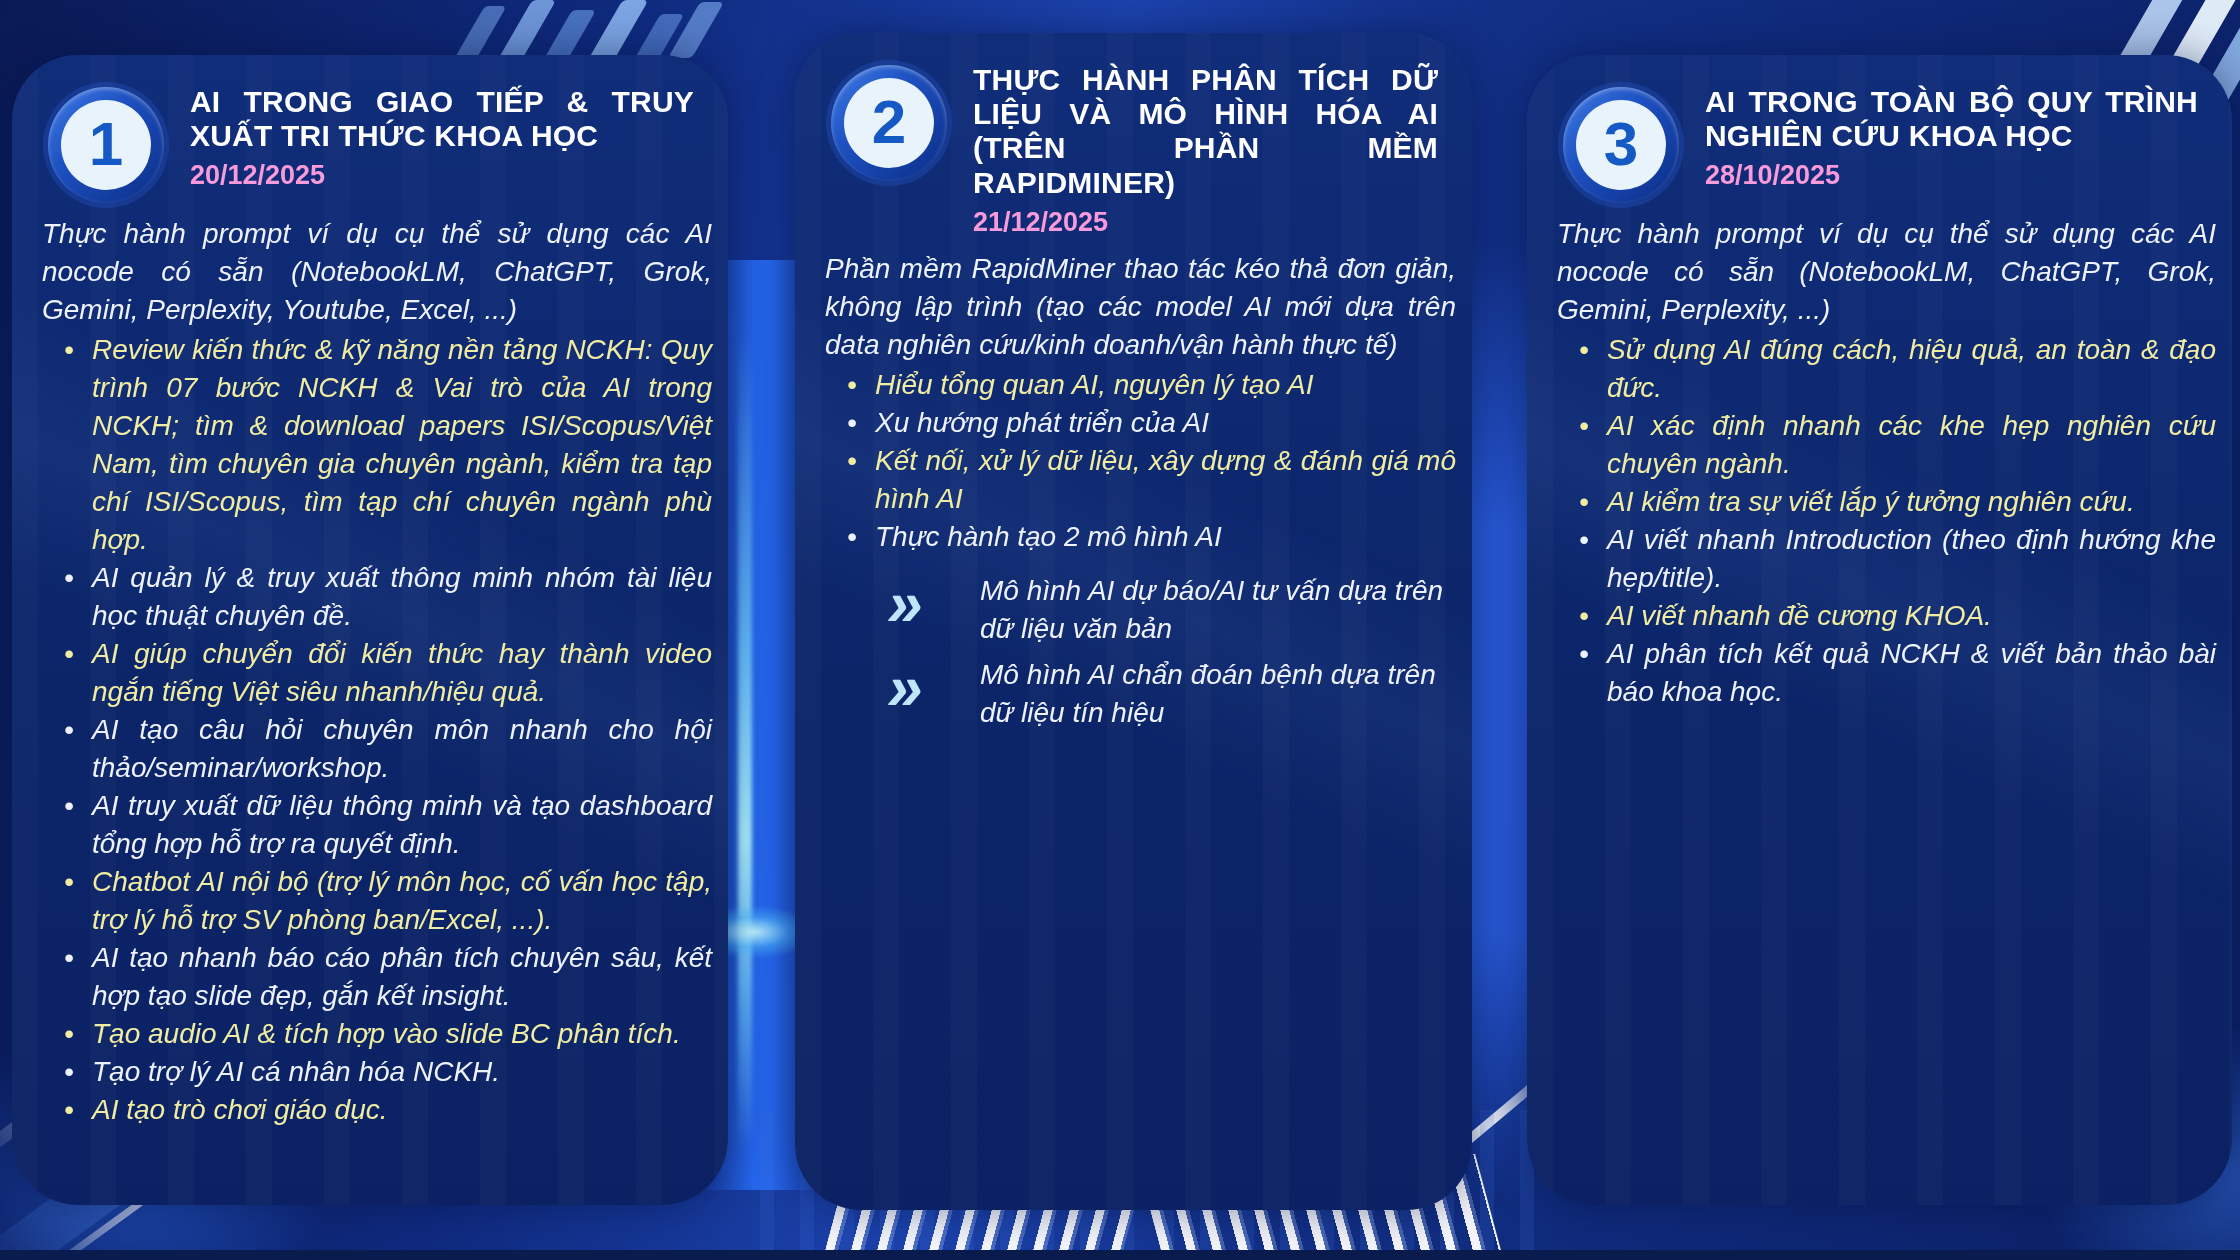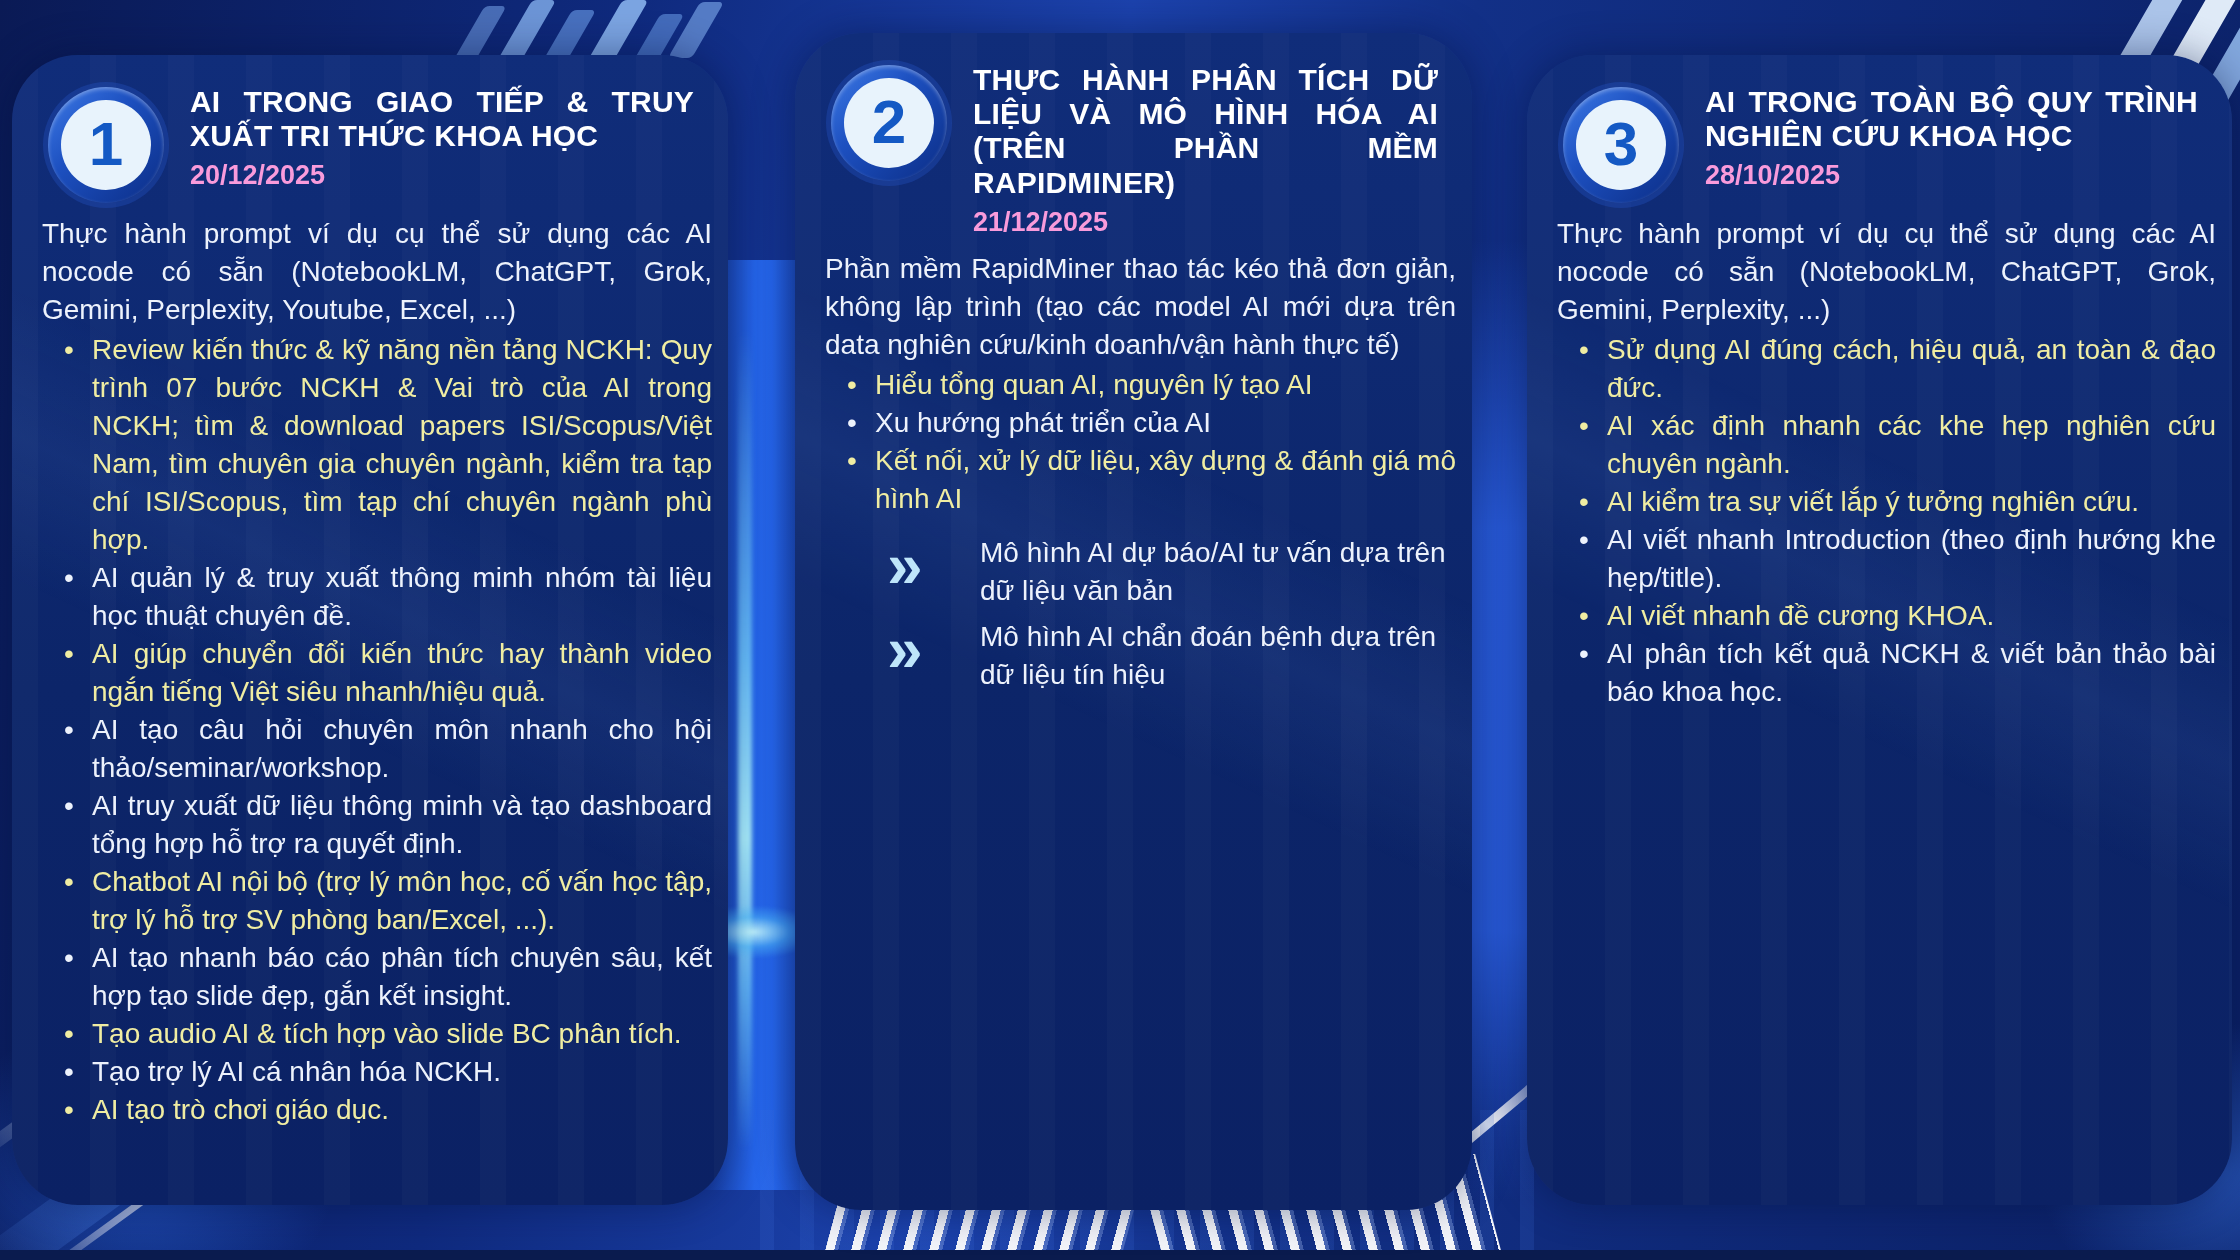--- a/index.html
+++ b/index.html
@@ -65,21 +65,21 @@
     background:linear-gradient(135deg,#3f7ce8 0%,#1d50c0 40%,#0b2d86 100%);
     box-shadow:0 0 0 5px rgba(40,90,210,.30), inset 0 2px 4px rgba(255,255,255,.35);
     display:flex;align-items:center;justify-content:center;}
   .badge-inner{width:90px;height:90px;border-radius:50%;background:#e8f3fc;
     display:flex;align-items:center;justify-content:center;}
   .badge-num{color:#1459c4;font-size:62px;font-weight:800;line-height:1;transform:translateY(-1px);}
   .titlebox{flex:1 1 auto;min-width:0;padding-top:6px;}
   .card-title{color:#ffffff;font-weight:700;font-size:30px;line-height:1.14;
     text-align:justify;letter-spacing:.2px;}
   .card-date{color:#f99bdb;font-weight:700;font-size:27px;margin-top:7px;}
-  .card-body{position:relative;z-index:2;padding:12px 16px 0 30px;font-size:28px;line-height:38px;}
+  .card-body{position:relative;z-index:2;padding:12px 16px 0 30px;font-size:28px;line-height:38px;font-style:italic;}
   .intro{color:#edf2fc;text-align:justify;margin:0 0 2px 0;}
   ul.items{list-style:none;margin:2px 0 16px 0;padding:0;}
   ul.items li{position:relative;padding-left:50px;text-align:justify;}
   ul.items li::before{content:"\2022";position:absolute;left:22px;top:0;}
   li.yellow{color:#f0eda2;}
   li.white{color:#edf2fc;}
   ul.subitems{list-style:none;margin:4px 0 0 0;padding:0;}
   ul.subitems li{position:relative;padding-left:155px;color:#edf2fc;text-align:left;margin-top:8px;}
   .chev{position:absolute;left:62px;top:2px;color:#bee5fa;font-weight:800;
     font-size:64px;line-height:58px;letter-spacing:-6px;}
@@ -151,20 +151,21 @@
       <div class="card-title">THỰC HÀNH PHÂN TÍCH DỮ LIỆU VÀ MÔ HÌNH HÓA AI (TRÊN PHẦN MỀM RAPIDMINER)</div>
       <div class="card-date">21/12/2025</div>
     </div>
   </div>
   <div class="card-body">
     <p class="intro">Phần mềm RapidMiner thao tác kéo thả đơn giản, không lập trình (tạo các model AI mới dựa trên data nghiên cứu/kinh doanh/vận hành thực tế)</p>
     <ul class="items">
         <li class="yellow">Hiểu tổng quan AI, nguyên lý tạo AI</li>
         <li class="white">Xu hướng phát triển của AI</li>
         <li class="yellow">Kết nối, xử lý dữ liệu, xây dựng &amp; đánh giá mô hình AI</li>
+        <li class="white">Thực hành tạo 2 mô hình AI</li>
       </ul>
     <ul class="subitems">
         <li class=""><span class="chev">»</span><span>Mô hình AI dự báo/AI tư vấn dựa trên dữ liệu văn bản</span></li>
         <li class=""><span class="chev">»</span><span>Mô hình AI chẩn đoán bệnh dựa trên dữ liệu tín hiệu</span></li>
       </ul>
   </div>
 </section>
 
 <section class="card card3">
   <div class="card-header">

